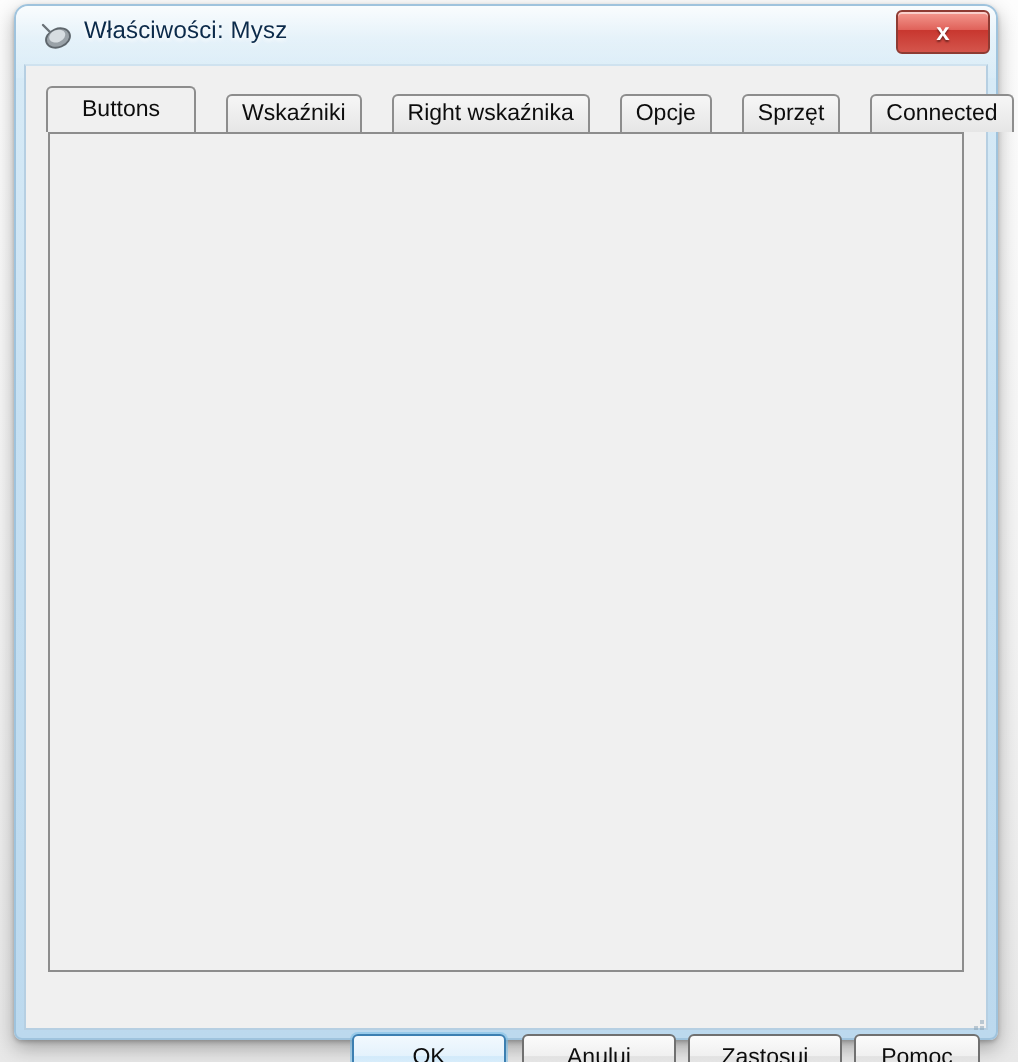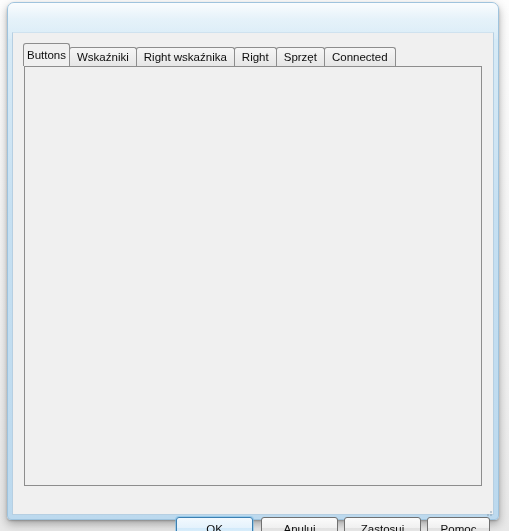--- a/index.html
+++ b/index.html
@@ -127,29 +127,30 @@
     color: #0d0d0d;
     background: linear-gradient(180deg, #f6f6f6 0%, #e6e6e6 100%);
     border: 1px solid #8d8d8d;
     border-bottom: none;
     border-radius: 3px 3px 0 0;
     margin-right: -1px;
     box-sizing: border-box;
     cursor: pointer;
     white-space: nowrap;
     position: relative;
+    margin-left: 16px;
   }
   .tab.active {
     height: 23px;
     line-height: 22px;
     background: #f0f0f0;
     border-color: #8d8d8d;
     z-index: 3;
     margin-left: -1px;
-    padding: 0 3px;
+    padding: 0 17px;
   }
 
   
   .tabpanel {
     position: absolute;
     left: 11px;
     top: 33px;
     width: 458px;
     height: 420px;
     background: #f0f0f0;
@@ -314,37 +315,50 @@
   }
 </style>
 </head>
 <body>
 
 <div id="root">
 
   <div class="window">
     <div class="window-sheen"></div>
 
+    <div class="titlebar">
+      <span class="title-icon">
+        <svg viewBox="0 0 17 15" width="17" height="15">
+          <ellipse cx="9" cy="9" rx="6.2" ry="4.6" fill="#9aa2a8" stroke="#5e666c" stroke-width="0.9" transform="rotate(-22 9 9)"></ellipse>
+          <ellipse cx="9" cy="8" rx="4.2" ry="3" fill="#d7dde1" transform="rotate(-22 9 9)"></ellipse>
+          <path d="M5 6 L1.5 2.5" stroke="#6b7278" stroke-width="1.2" fill="none" stroke-linecap="round"></path>
+        </svg>
+      </span>
+      <span class="title-text">Właściwości: Mysz</span>
+      <div class="close-btn">
+        <span class="close-x">x</span>
+      </div>
+    </div>
 
     <div class="client">
 
       <div class="tabpanel"></div>
 
       <div class="tabstrip">
         <div class="tab active">
           <span>Buttons</span>
         </div>
         <div class="tab">
           <span>Wskaźniki</span>
         </div>
         <div class="tab">
           <span>Right wskaźnika</span>
         </div>
         <div class="tab">
-          <span>Right</span>
+          <span>Opcje</span>
         </div>
         <div class="tab">
           <span>Sprzęt</span>
         </div>
         <div class="tab">
           <span>Connected</span>
         </div>
       </div>
 
       <div class="instruction">To change a button assignment, click a command in the list.</div>

